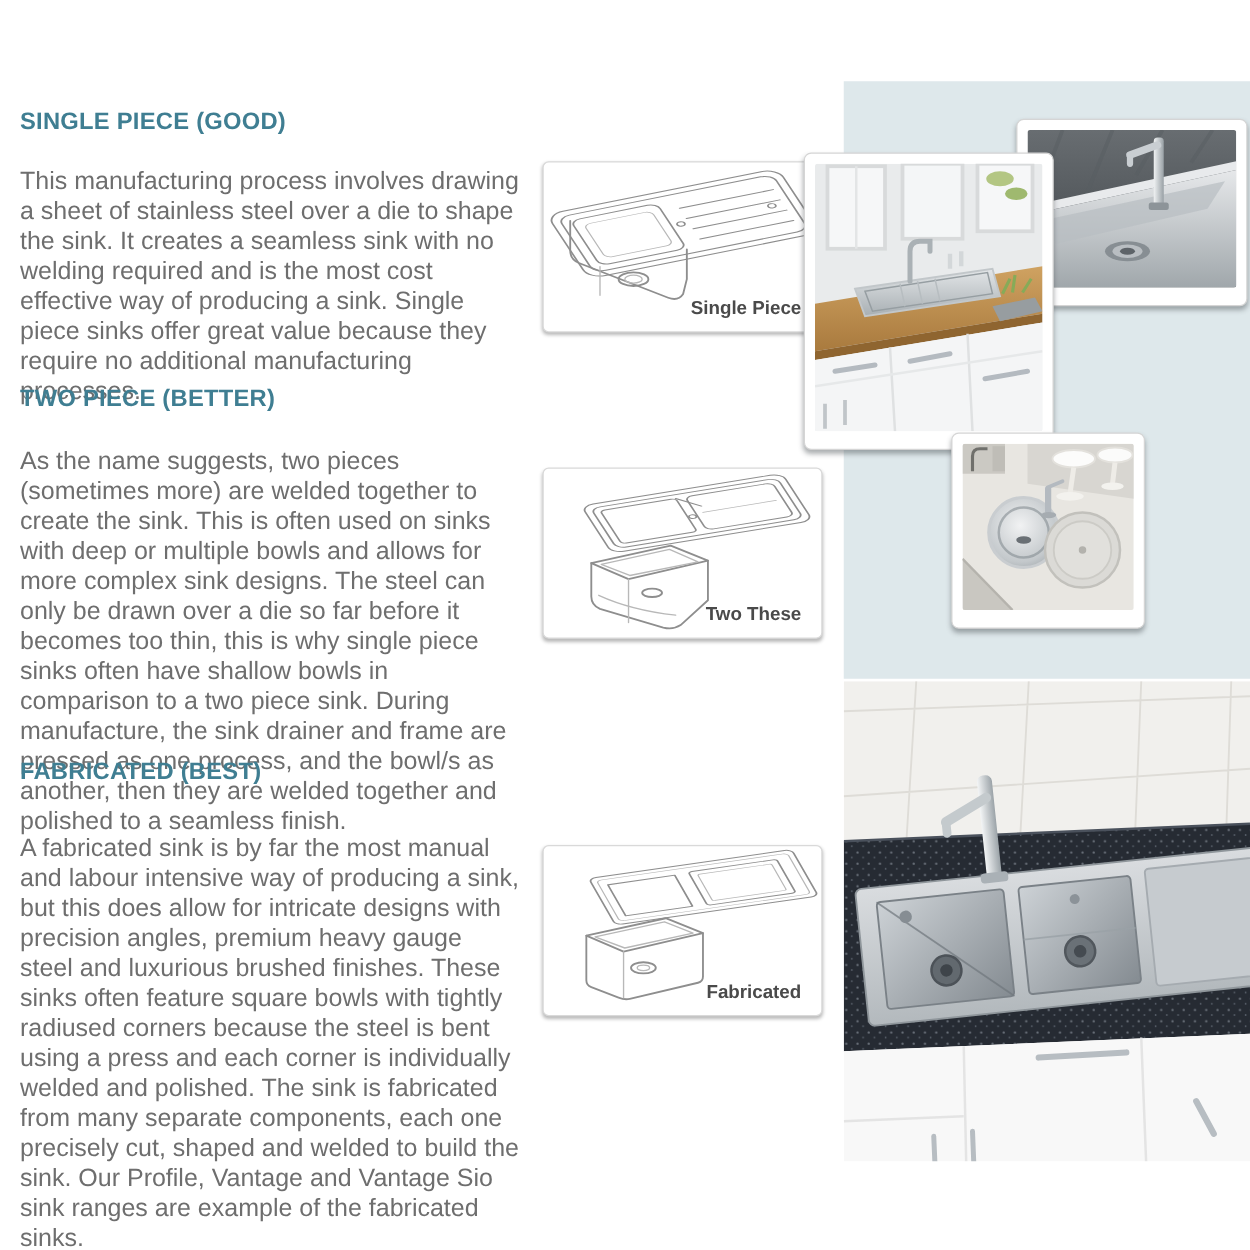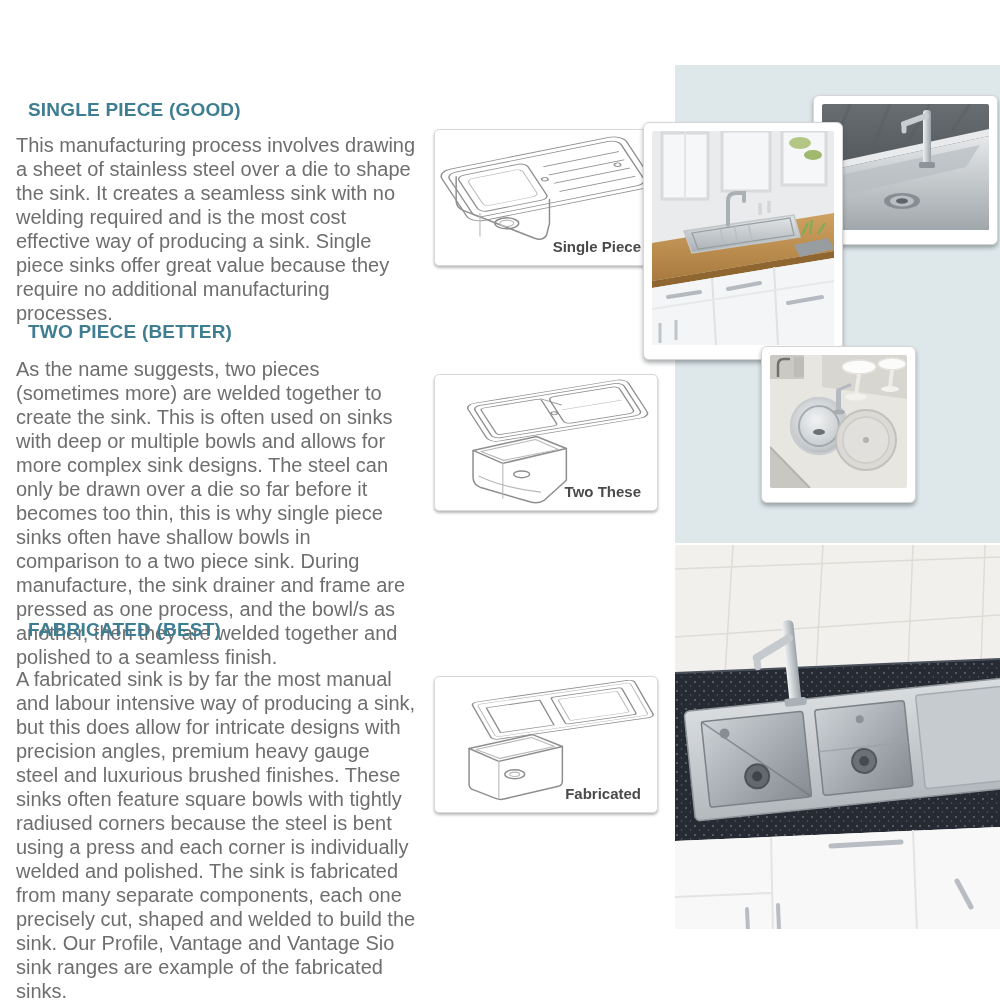--- a/index.html
+++ b/index.html
@@ -6,21 +6,21 @@
     --heading:#3f7e92; --body:#6e6e6e; --caption:#4a4a4a;
     --panel:#dee8eb; --sketch:#8e8e8e; --card-border:#d9d9d9;
   }
   *{box-sizing:border-box}
   html,body{margin:0;padding:0}
   body{
     width:1000px;height:1000px;position:relative;overflow:hidden;
     background:#ffffff;font-family:"Liberation Sans",sans-serif;
   }
   .sec-h{
-    position:absolute;left:16px;margin:12px;
+    position:absolute;left:16px;margin:0;
     font-size:19px;font-weight:bold;color:var(--heading);letter-spacing:.2px;
   }
   .sec-p{
     position:absolute;left:16px;margin:0;width:400px;
     font-size:20px;line-height:24px;color:var(--body);
   }
   .card{
     position:absolute;left:430px;width:224px;height:137px;margin:4px;
     background:#fff;border:1px solid var(--card-border);border-radius:5px;
     box-shadow:0 2px 3px rgba(0,0,0,.28);

